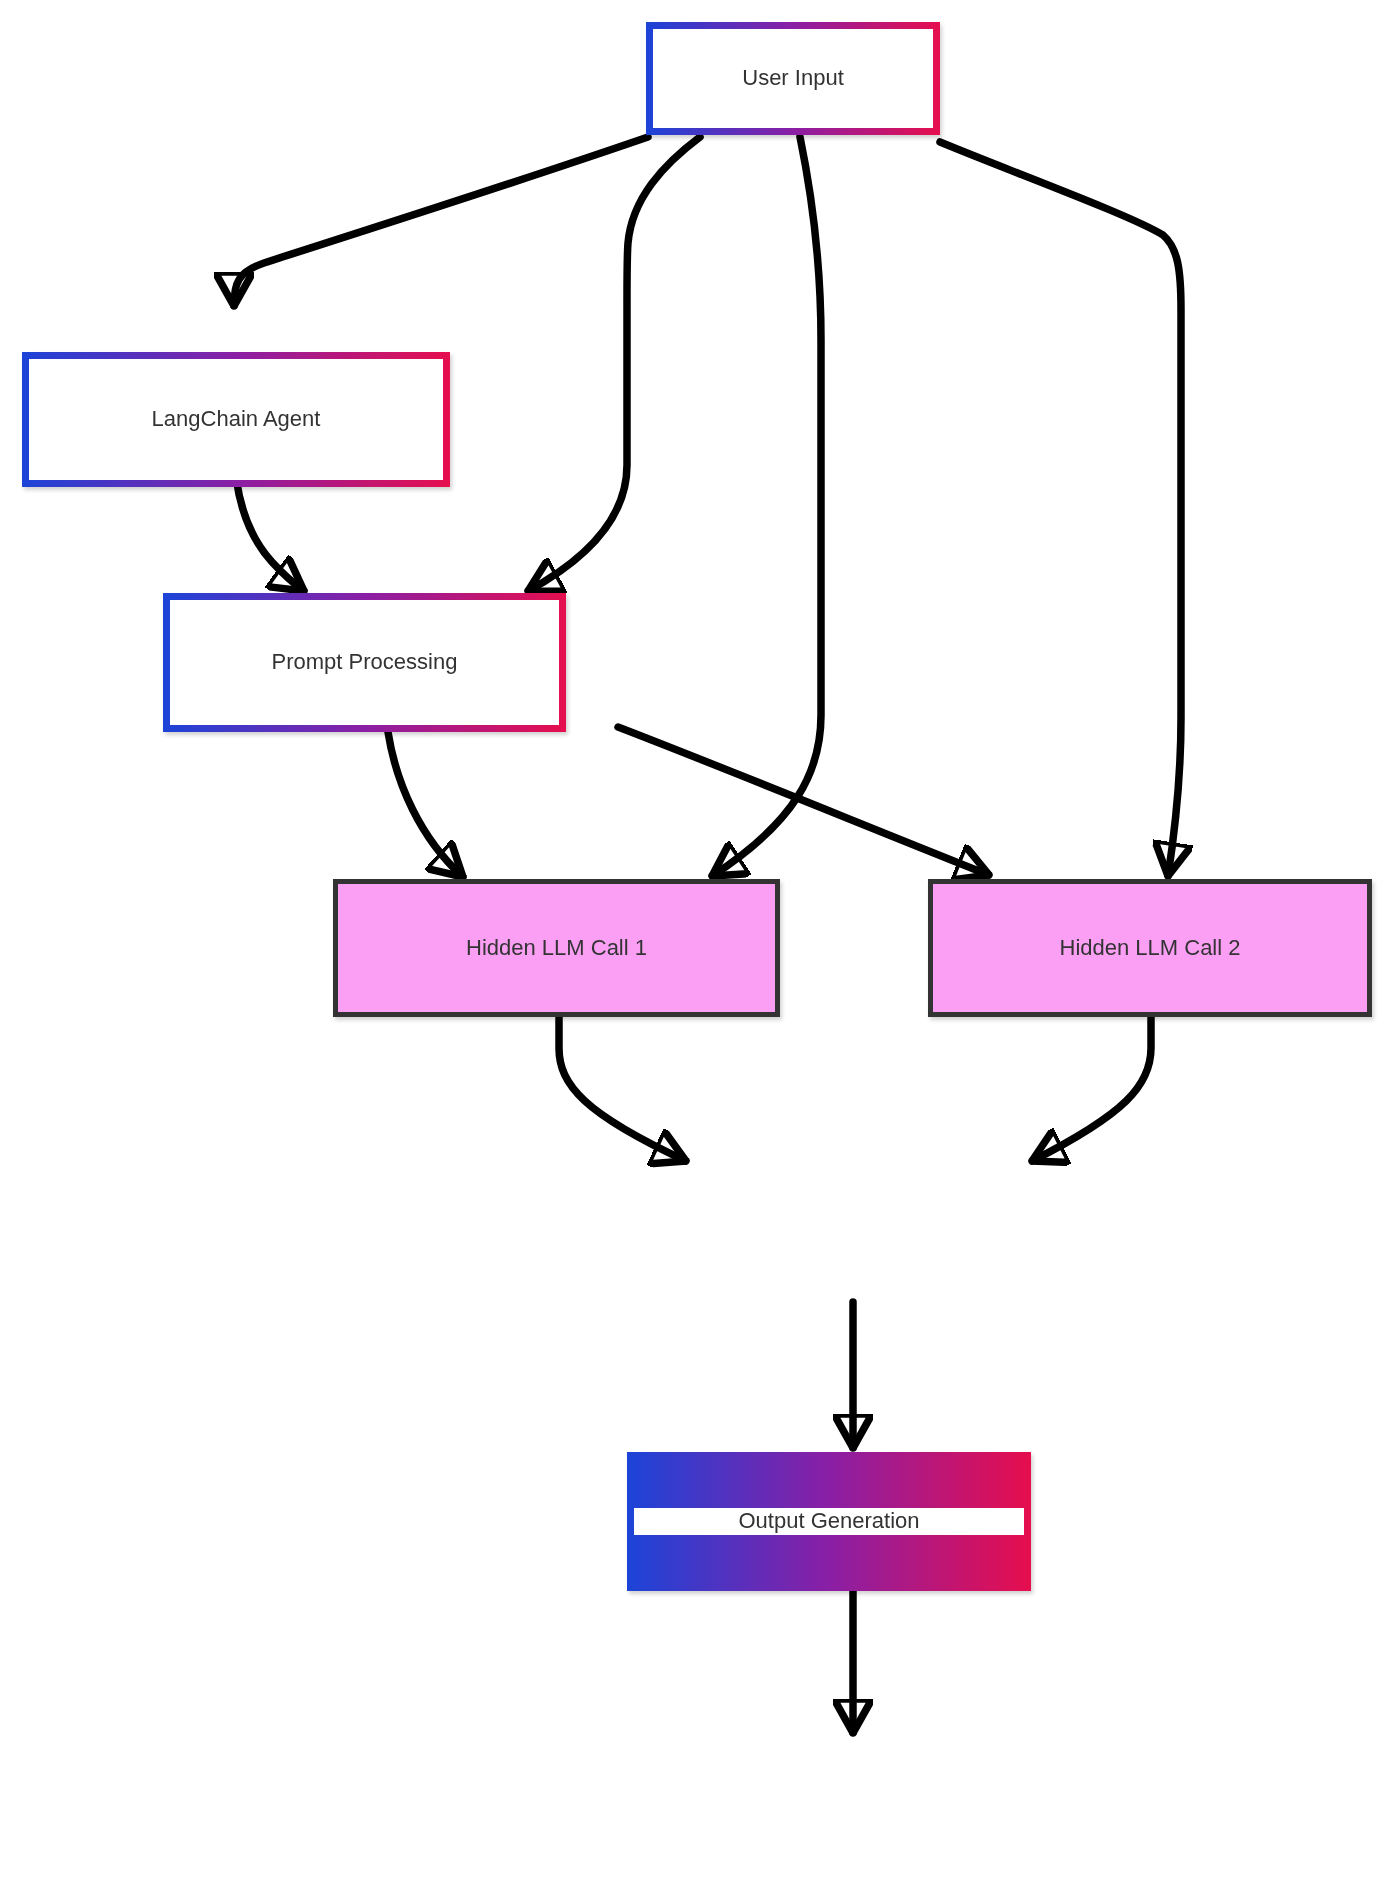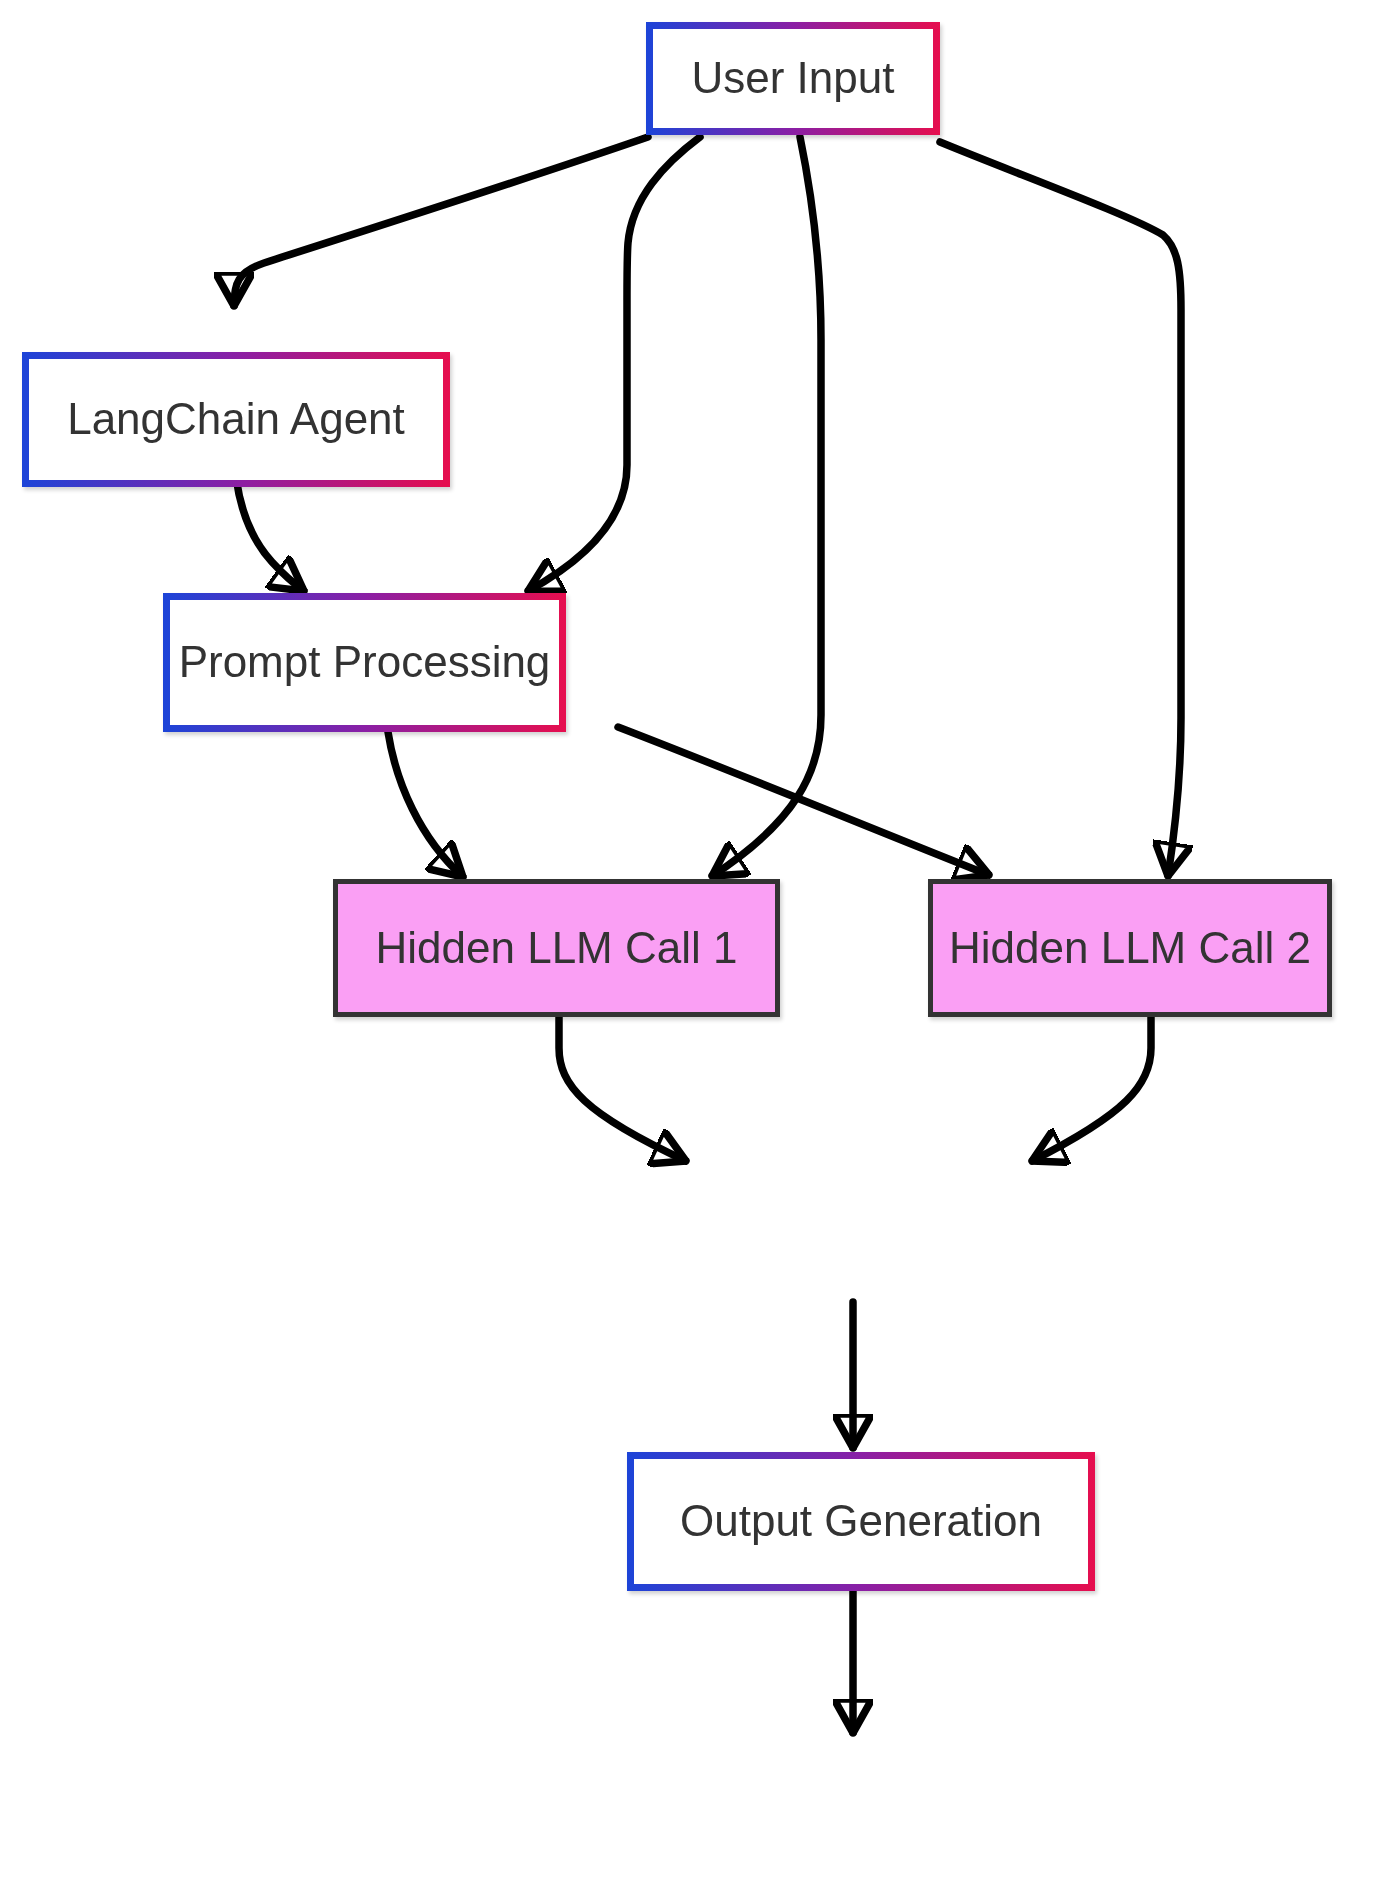--- a/index.html
+++ b/index.html
@@ -23,21 +23,21 @@
     background:linear-gradient(90deg, var(--gradient-start) 0%, var(--gradient-mid) 50%, var(--gradient-end) 100%);
     padding:7px;
   }
   .node.pink { background:var(--pink-border); padding:5px; }
   .node .inner {
     flex:1; display:flex; align-items:center; justify-content:center;
     background:var(--node-fill);
   }
   .node.pink .inner { background:var(--pink-fill); }
   .node .label {
-    font-size:44px; color:var(--text-color); white-space:nowrap; line-height:1.2;
+    font-size:22px; color:var(--text-color); white-space:nowrap; line-height:1.2;
   }
 </style>
 </head>
 <body>
 
 <div class="canvas">
 
   <svg class="edges" viewBox="0 0 1400 1904" xmlns="http://www.w3.org/2000/svg">
     <defs>
       <marker id="arrow" markerUnits="userSpaceOnUse" markerWidth="36" markerHeight="40" viewBox="0 0 36 40" refX="34" refY="20" orient="auto">
@@ -74,27 +74,27 @@
       <span class="label">Prompt Processing</span>
     </div>
   </div>
 
   <div class="node pink" style="left:333px; top:879px; width:447px; height:138px;">
     <div class="inner">
       <span class="label">Hidden LLM Call 1</span>
     </div>
   </div>
 
-  <div class="node pink" style="left:928px; top:879px; width:404px; height:138px;">
+  <div class="node pink" style="left:928px; top:879px; width:444px; height:138px;">
     <div class="inner">
       <span class="label">Hidden LLM Call 2</span>
     </div>
   </div>
 
 
-  <div class="node gradient" style="left:627px; top:1452px; width:468px; height:139px;">
+  <div class="node gradient" style="left:627px; top:1452px; width:404px; height:139px;align-items:center;">
     <div class="inner">
       <span class="label">Output Generation</span>
     </div>
   </div>
 
 
 </div>
 
 </body></html>

